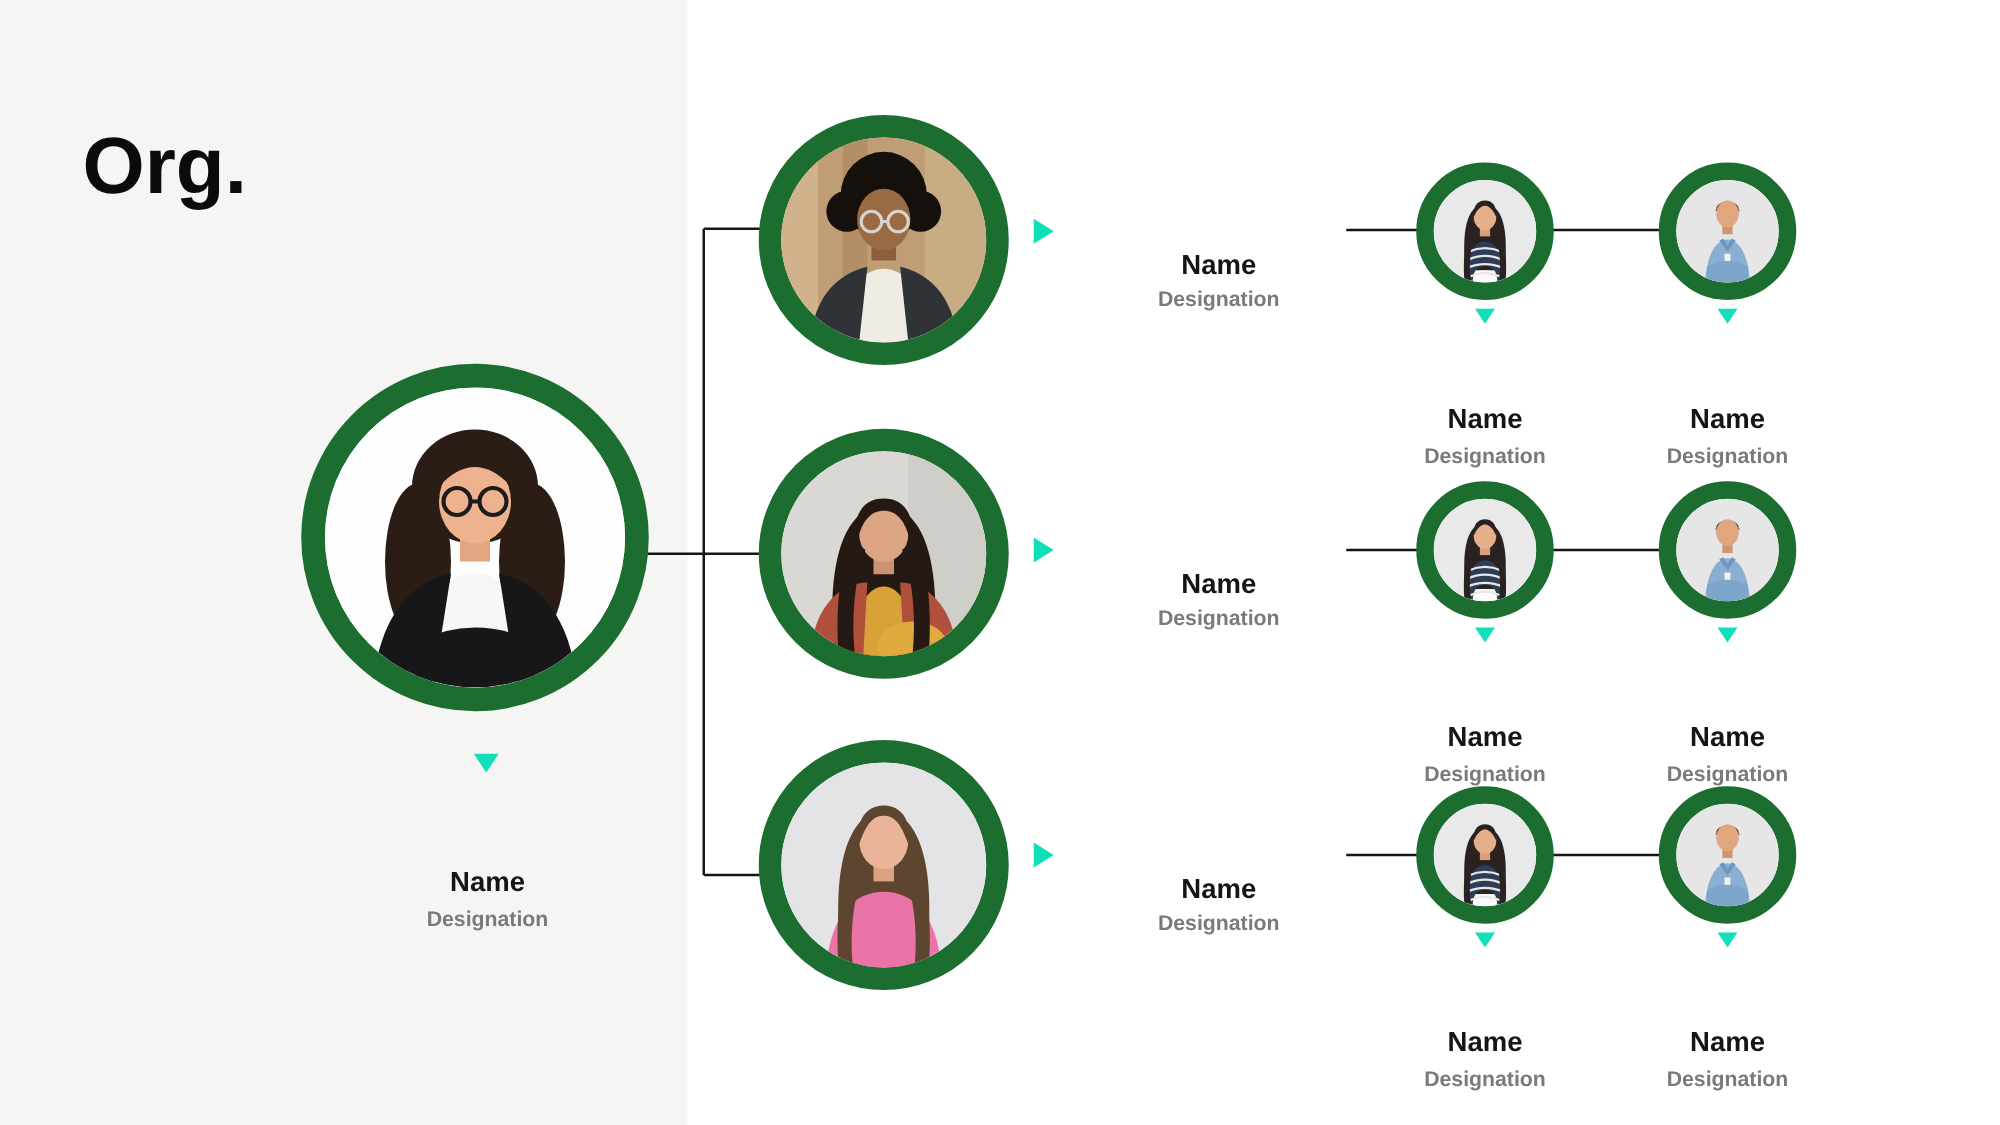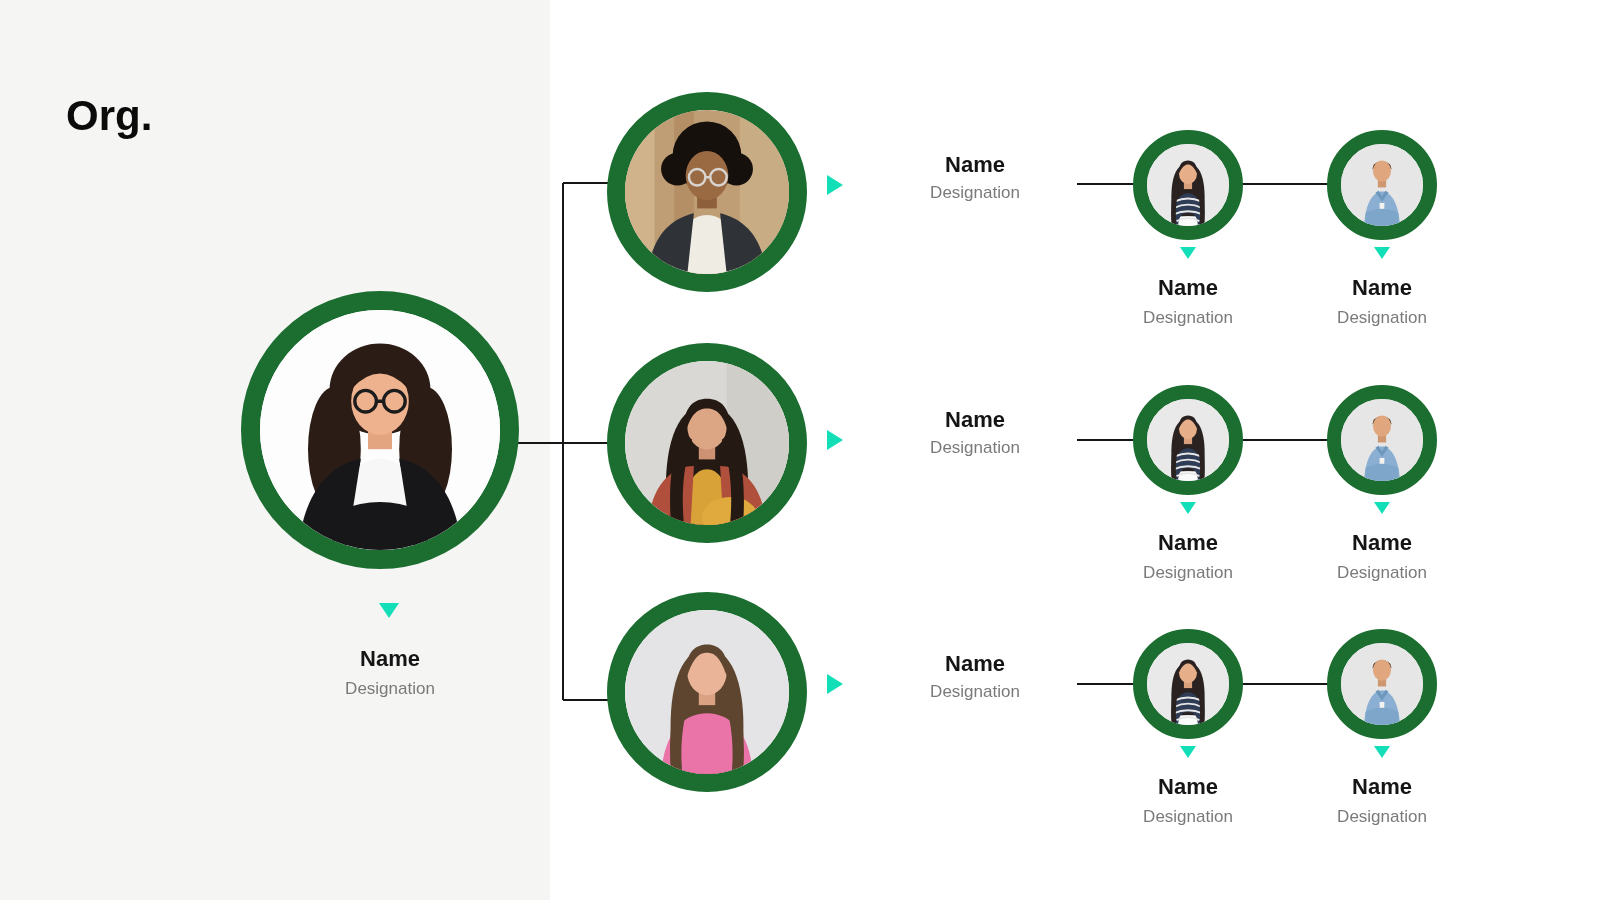--- a/index.html
+++ b/index.html
@@ -3,21 +3,21 @@
 <meta charset="utf-8">
 <style>
   html,body { margin:0; padding:0; background:#ffffff; }
   .canvas {
     position:relative; width:1600px; height:900px; overflow:hidden;
     background:#ffffff; font-family:"Liberation Sans", sans-serif;
     --ring-green:#1b6e30; --accent-teal:#12dfb8; --connector:#161616;
     --panel:#f5f5f4; --name-text:#151515; --designation-text:#7a7a7a;
   }
   .left-panel { position:absolute; left:0; top:0; width:550px; height:900px; background:var(--panel); }
-  .title { position:absolute; left:66px; top:76px; margin:0; font-size:42px; line-height:80px;
+  .title { position:absolute; left:66px; top:92px; margin:0; font-size:64px; line-height:80px;
            font-weight:800; color:#0b0b0b; }
   .title span { display:block; }
 
   .connectors { position:absolute; left:0; top:0; width:1600px; height:900px; }
   .connectors line { stroke:var(--connector); stroke-width:2; }
 
   .ring { position:absolute; box-sizing:border-box; border-radius:50%; overflow:hidden;
           background:#fff; border:18px solid var(--ring-green); }
   .ring svg { display:block; width:100%; height:100%; }
   .ring-root  { left:241px; top:291px; width:278px; height:278px; border-width:19px; }
@@ -26,23 +26,23 @@
   .ring-small { width:110px; height:110px; border-width:14px; }
 
   .tri-down { position:absolute; width:0; height:0;
               border-left:10px solid transparent; border-right:10px solid transparent;
               border-top:15px solid var(--accent-teal); }
   .tri-down.small { border-left-width:8px; border-right-width:8px; border-top-width:12px; }
   .tri-right { position:absolute; width:0; height:0;
                border-top:10px solid transparent; border-bottom:10px solid transparent;
                border-left:16px solid var(--accent-teal); }
 
-  .label-block { position:absolute; text-align:center; }
+  .label-block { position:absolute; text-align:center;margin-top:47px; }
   .name { font-weight:700; font-size:22px; line-height:26px; color:var(--name-text); }
-  .designation { margin-top:7px; font-size:17px; line-height:20px; color:var(--designation-text); }
+  .designation { margin-top:7px; font-size:17px; line-height:20px; color:var(--designation-text);font-weight:bold; }
 </style>
 </head>
 <body>
 
 <div class="canvas" style="--ring-green: #1b6e30; --accent-teal: #12dfb8; --connector: #161616; --panel: #f5f5f4; --name-text: #151515; --designation-text: #7a7a7a;">
 
   <div class="left-panel"></div>
 
   <h1 class="title">
     <span>Org.</span>

